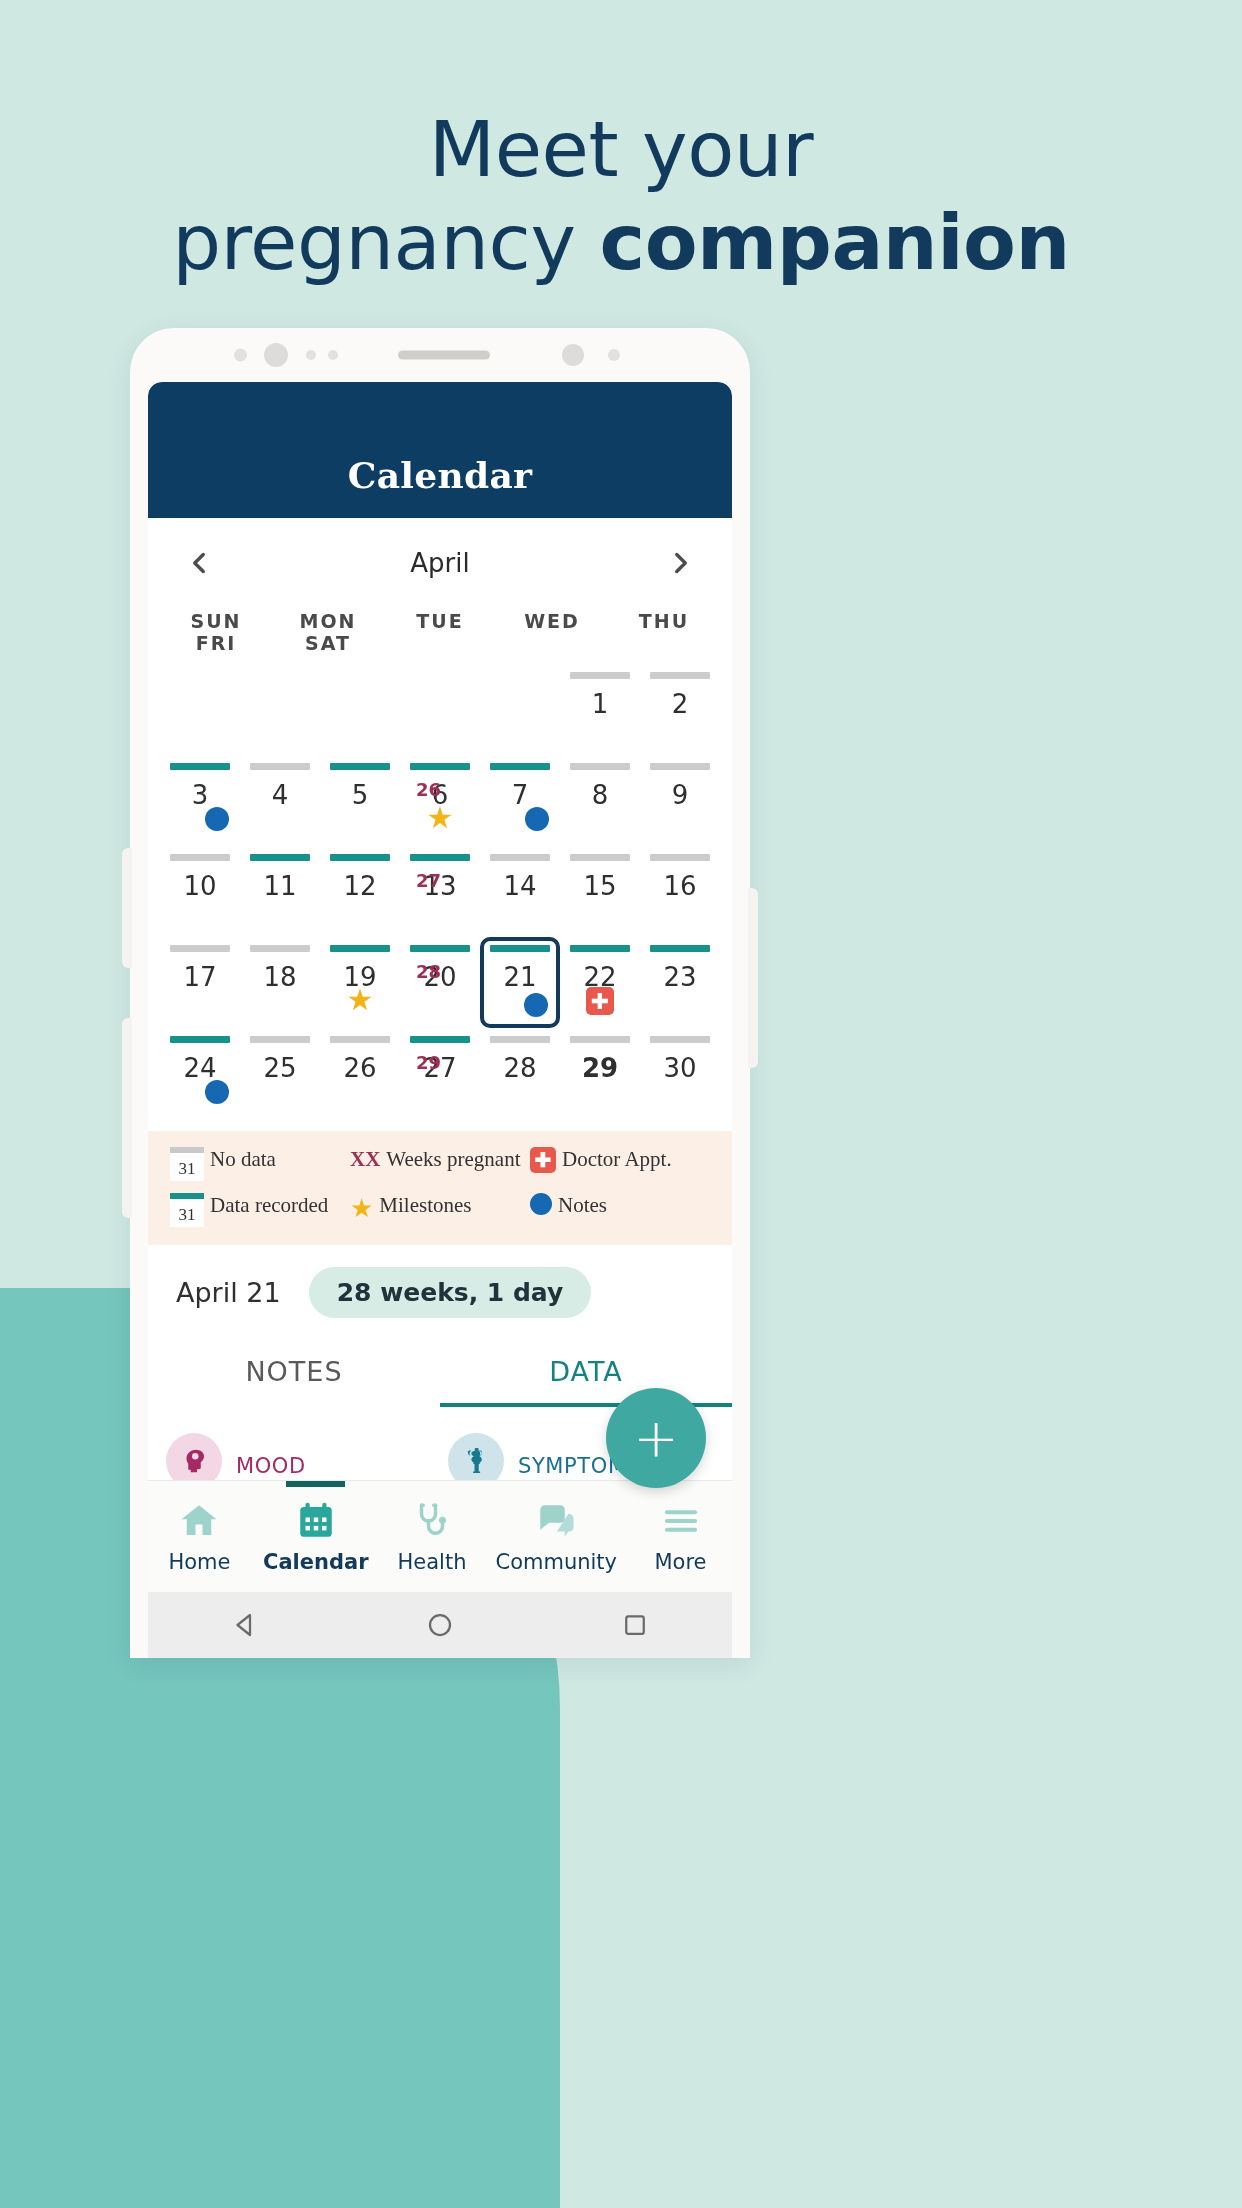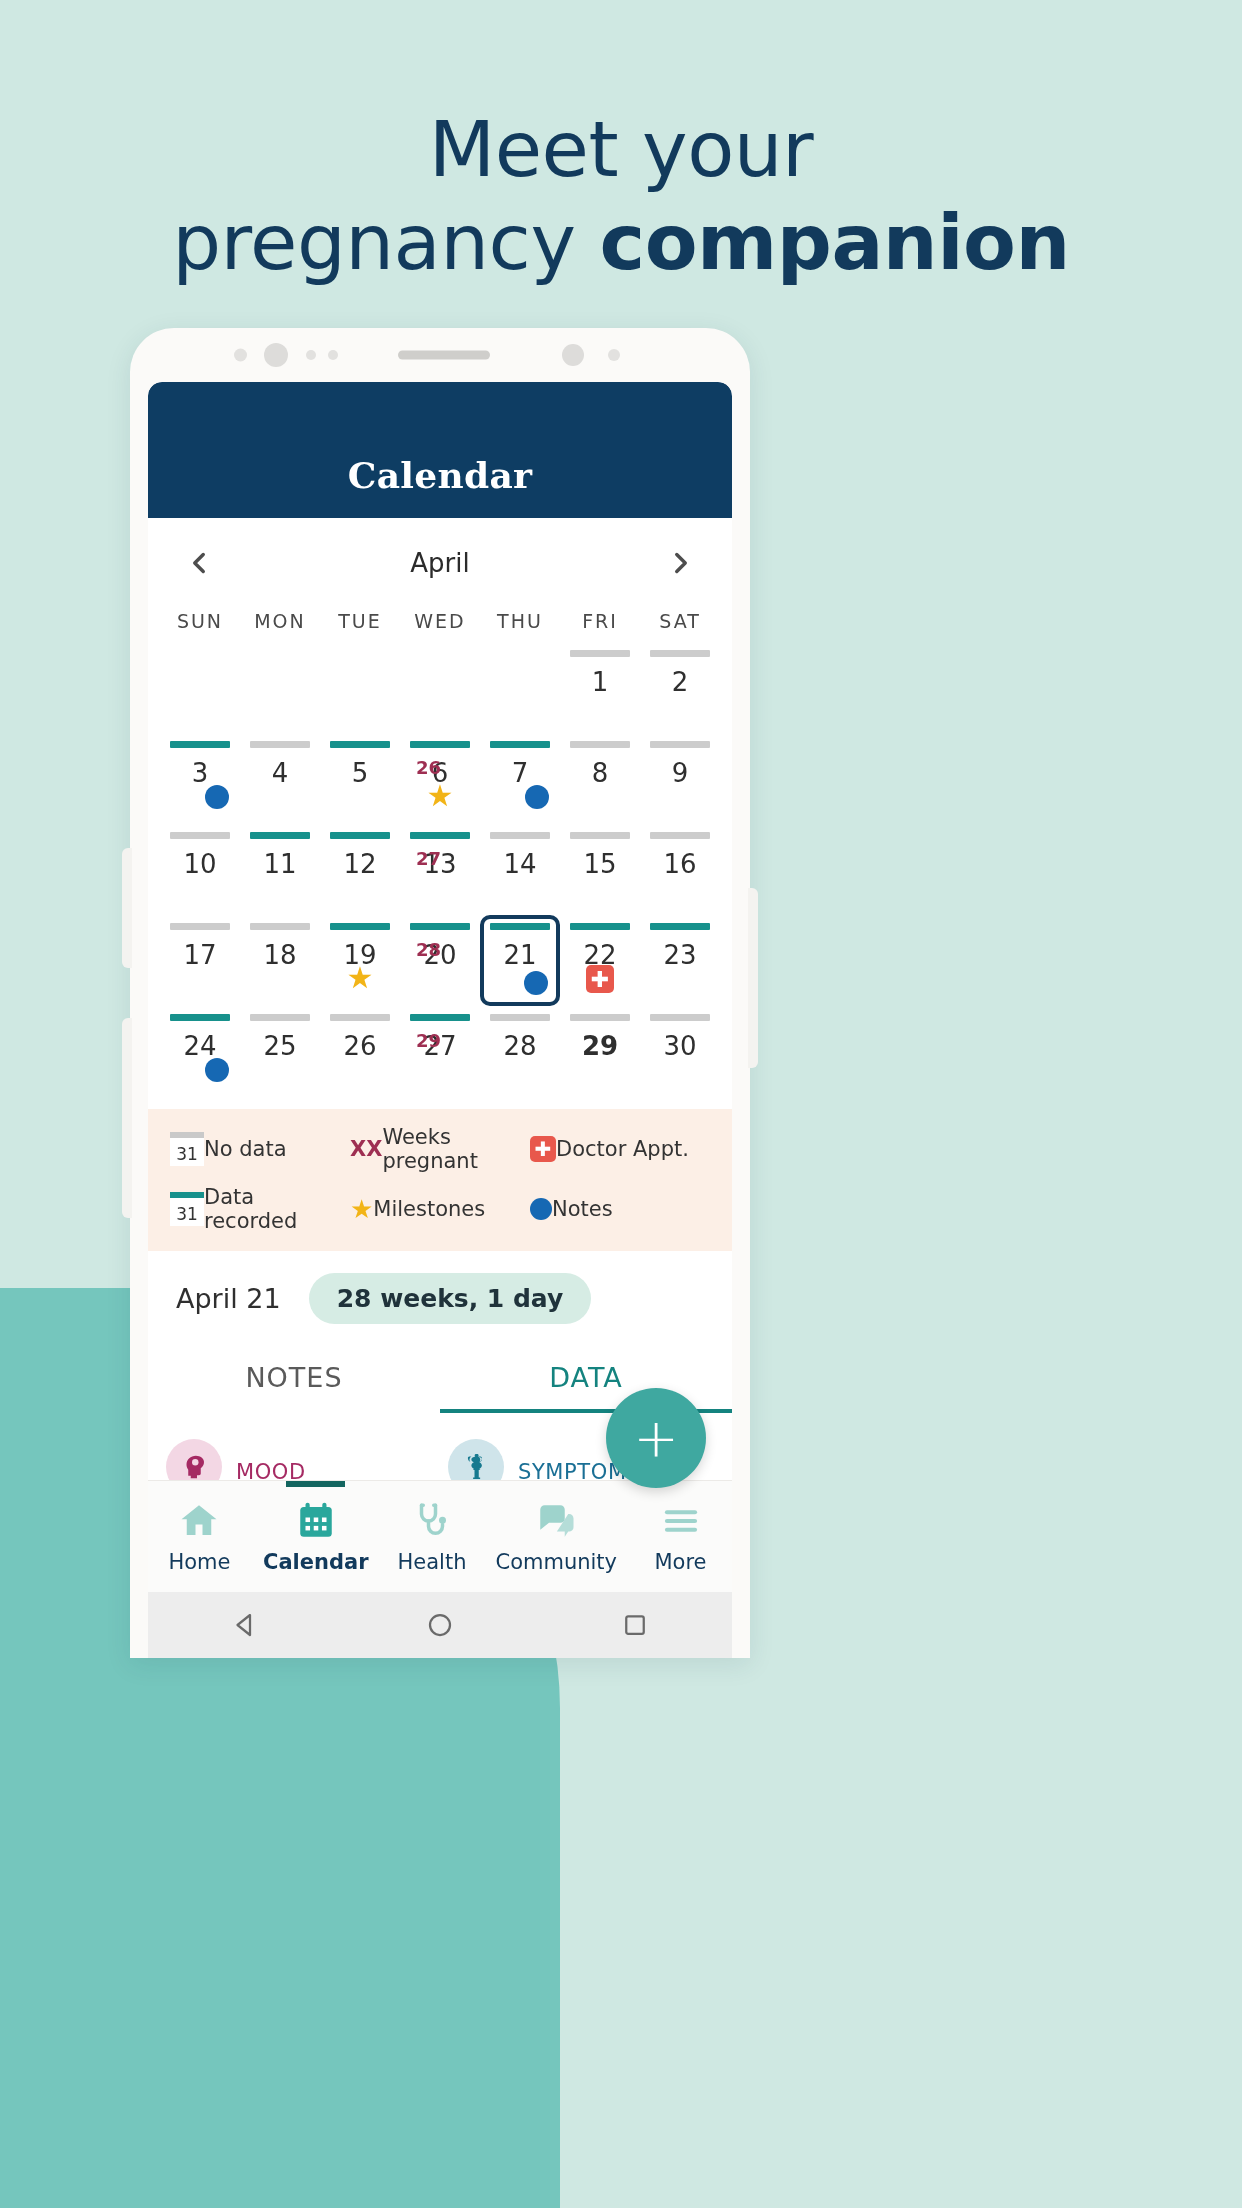--- a/index.html
+++ b/index.html
@@ -86,21 +86,21 @@
     padding: 22px 28px 10px 28px;
   }
   .chev {
     width: 46px; height: 46px; display:flex; align-items:center; justify-content:center;
     color: #4d4d4d;
   }
   .chev svg { display:block; }
   .monthlabel { font-size: 26px; color: #2b2b2b; }
 
   
-  .wk-head { display:grid; grid-template-columns: repeat(7,1fr); padding: 14px 12px 4px 12px; }
+  .wk-head { display:grid; grid-template-columns: repeat(5,1fr); padding: 14px 12px 4px 12px; font-weight: bold; }
   .wk-head div { text-align:center; font-size: 19px; letter-spacing: 2px; color:#4a4a4a; }
 
   
   .cal { padding: 6px 12px 0 12px; }
   .calrow { display:grid; grid-template-columns: repeat(7,1fr); }
   .cell { position: relative; height: 91px; padding: 0 4px; }
   .cell .bar {
     height: 7px; border-radius: 1px; margin: 8px 6px 0 6px;
     background: transparent;
   }
@@ -134,21 +134,21 @@
     color:#fff; font-size: 22px; font-weight: 700;
     display:flex; align-items:center; justify-content:center;
   }
 
   
   .legend {
     background: #fcefe6; padding: 16px 22px 18px 22px;
     display:grid; grid-template-columns: 1fr 1fr 1fr; row-gap: 12px;
     margin-top: 12px;
   }
-  .lg { display:flex; align-items:center; gap: 0; font-size: 21px; color:#333; }
+  .lg { display:flex; gap: 6px; font-size: 21px; color:#333;font-family:Liberation Serif, serif; }
   .lgbox { width: 34px; height: 34px; background:#fff; position:relative; flex:none;
     display:flex; align-items:flex-end; justify-content:center; font-size:17px; color:#333; padding-bottom:2px;}
   .lgbox::before { content:""; position:absolute; top:0; left:0; right:0; height:6px; }
   .lgbox.g::before { background:#c9c9c9; }
   .lgbox.t::before { background:#17918c; }
   .lg .xx { color:#9e2f52; font-weight:700; }
   .lg .starlg { color:#f2b417; font-size: 26px; }
   .lg .dotlg { width:22px; height:22px; border-radius:50%; background:#1668b3; flex:none; }
   .lg .medlg { width:26px; height:26px; border-radius:5px; background:#e8584c; color:#fff;
      font-size:20px; font-weight:700; display:flex; align-items:center; justify-content:center; flex:none;}

